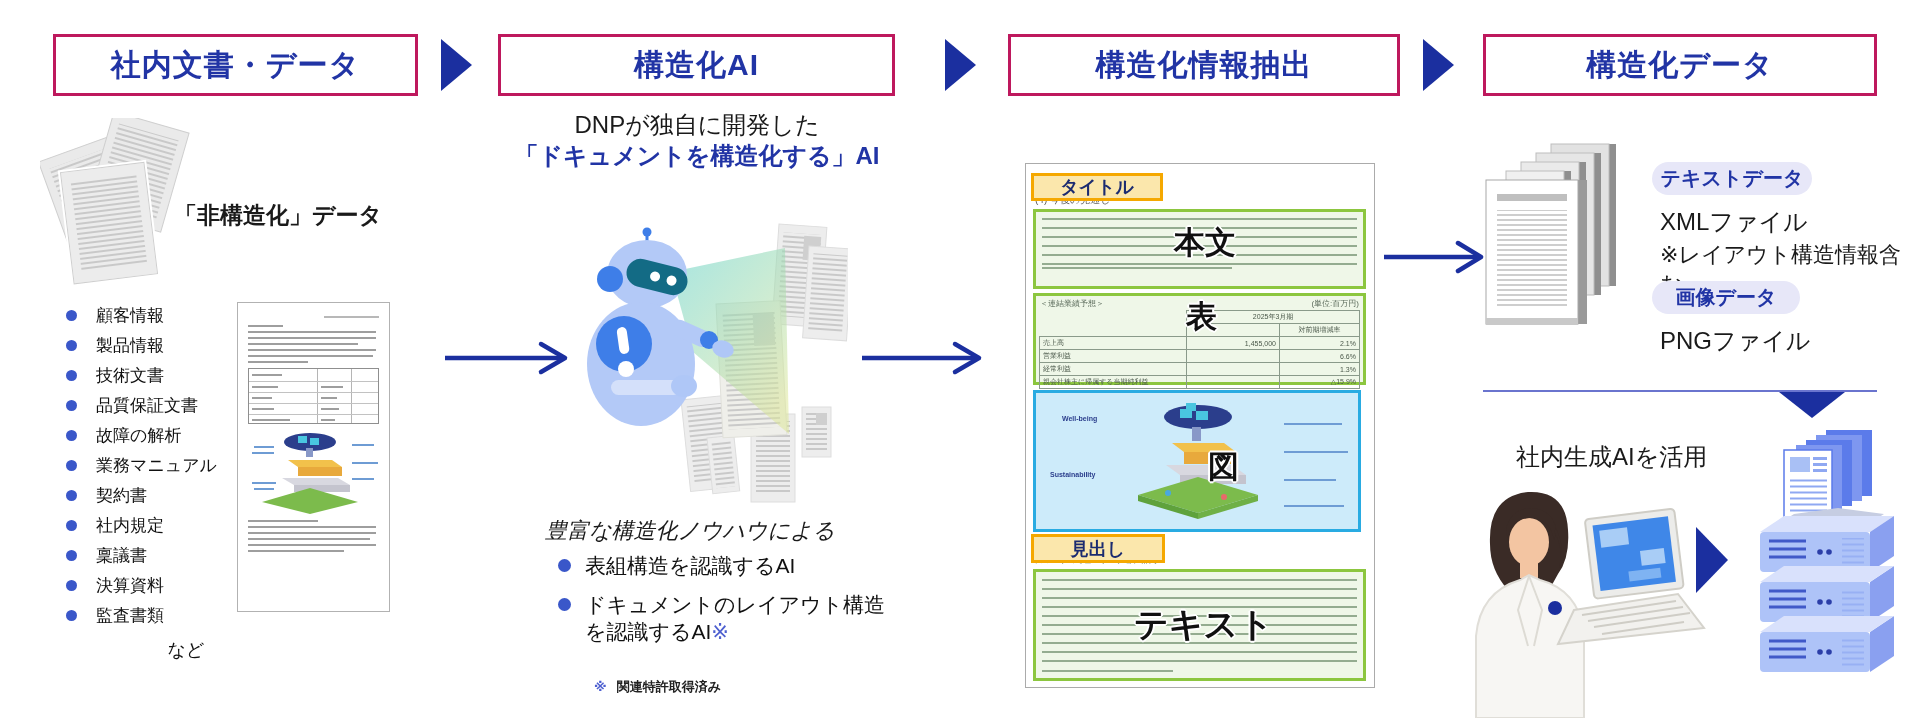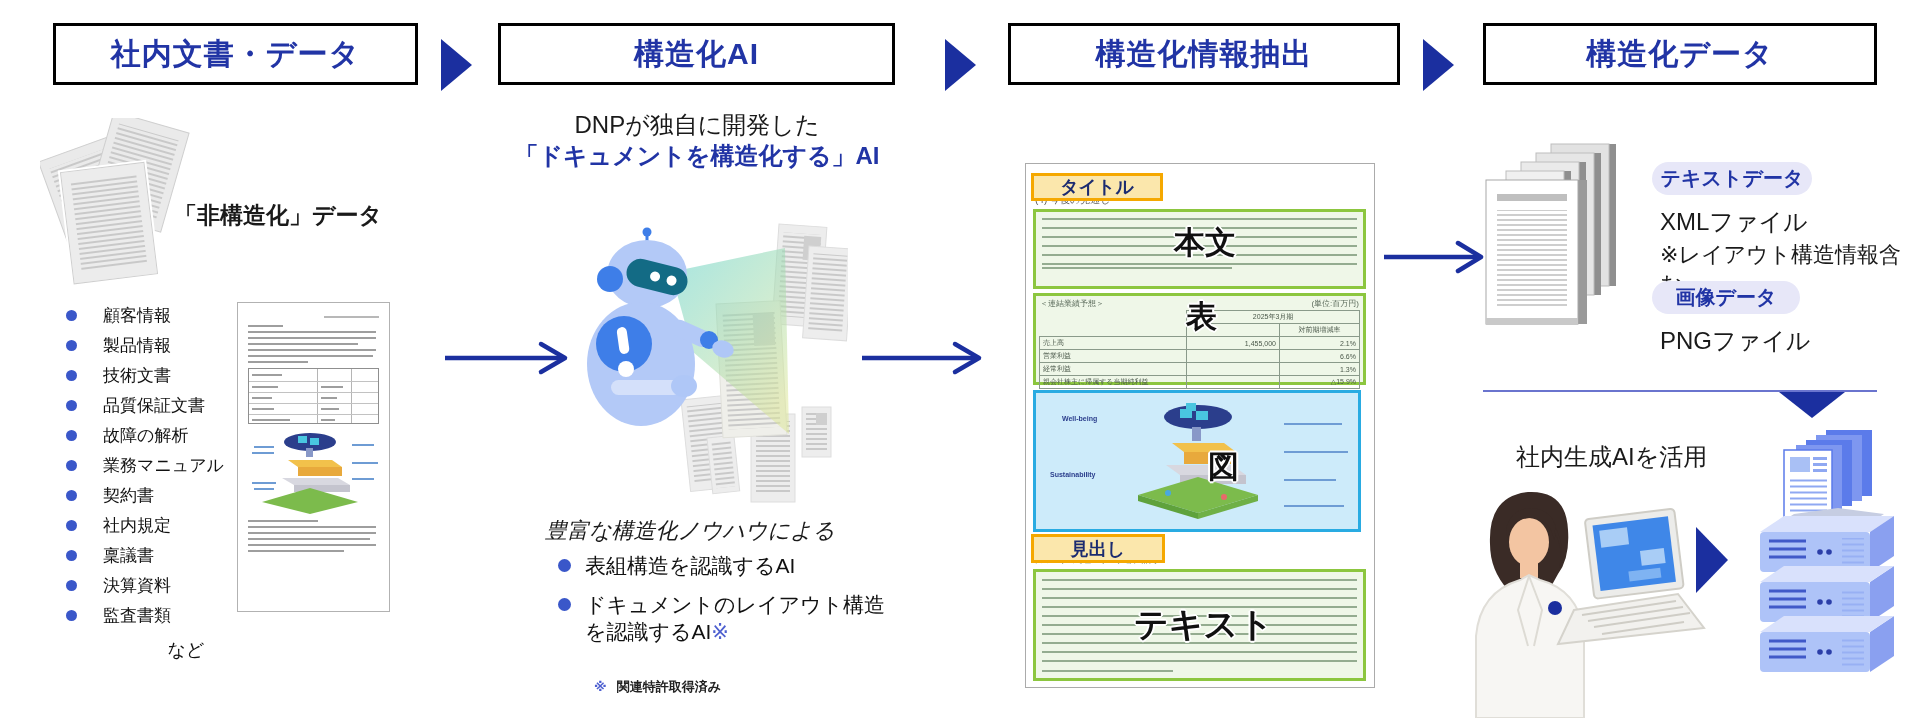--- a/index.html
+++ b/index.html
@@ -1,36 +1,36 @@
 <!DOCTYPE html>
 <html><head>
 <meta charset="utf-8">
 <style>
   * { margin:0; padding:0; box-sizing:border-box; }
   body { background:#fff; font-family:"Liberation Sans","DejaVu Sans",sans-serif; }
   #canvas { position:relative; width:1920px; height:720px; background:#fff; overflow:hidden; }
   .abs { position:absolute; }
 
   
-  .step-box { position:absolute; top:23px; height:62px; border:3px solid #000000;
+  .step-box { position:absolute; top:34px; height:62px; border:3px solid #be185d;
     display:flex; align-items:center; justify-content:center;
     font-size:30px; font-weight:bold; color:#2134A5; letter-spacing:1px; background:#fff; }
   .step-arrow { position:absolute; top:39px; width:0; height:0;
     border-top:26px solid transparent; border-bottom:26px solid transparent; border-left:31px solid #1B2F9F; }
 
   
   .flow-arrow { position:absolute; }
   .flow-arrow svg { display:block; }
 
   
   .caption1 { position:absolute; left:162px; top:200px; width:232px; text-align:center; color:#1A1A1A; }
   .caption1 .l1 { font-size:22px; line-height:28px; }
   .caption1 .l2 { font-size:23px; line-height:30px; font-weight:bold; }
   .doc-list { position:absolute; left:66px; top:300px; width:175px; }
-  .b-item { display:flex; align-items:center; gap:26px; height:30px; }
+  .b-item { display:flex; align-items:center; gap:19px; height:30px; }
   .b-item .dot { width:11px; height:11px; border-radius:50%; background:#3A57C9; flex:0 0 auto; }
   .b-item .lbl { font-size:17px; color:#111; white-space:nowrap; }
   .etc { position:absolute; left:146px; top:638px; width:80px; text-align:center; font-size:18px; color:#111; }
 
   
   .thumb { position:absolute; left:237px; top:302px; width:153px; height:310px;
     background:#fff; border:1px solid #B2B2B2; padding:9px 10px; }
   .tl { height:2px; background:#9E9E9E; margin:4px 0; }
   .tl.lt { background:#B8B8B8; }
   .t-table { border:1px solid #8F8F8F; height:56px; margin:5px 0 6px 0; position:relative;

